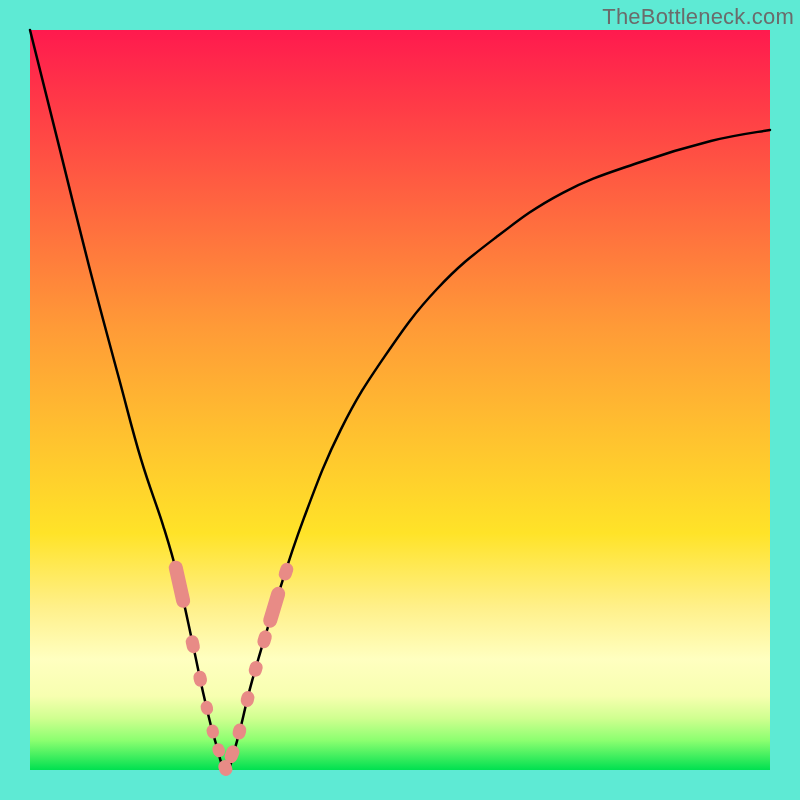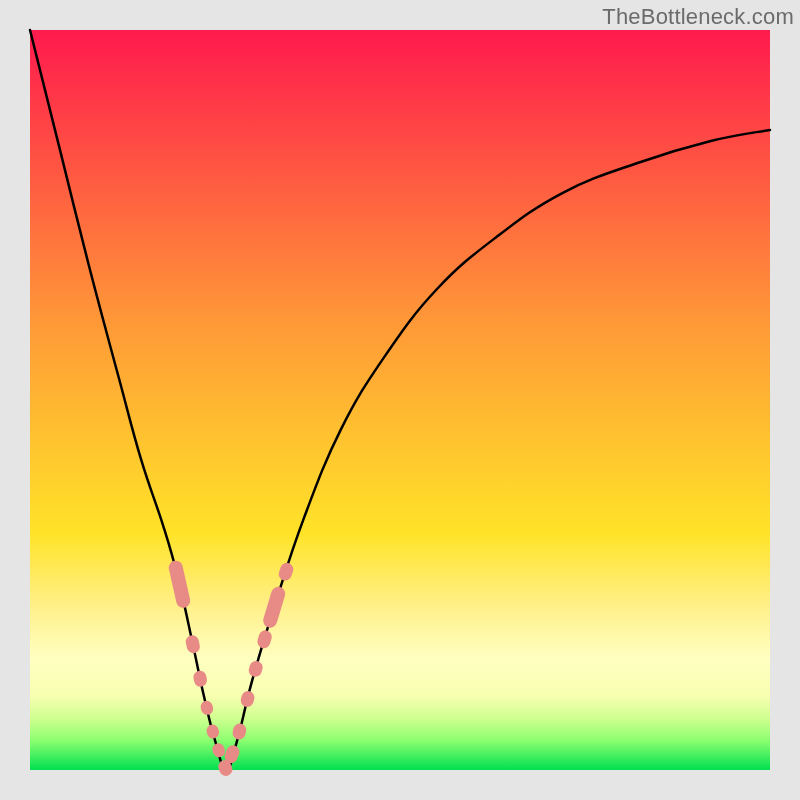--- a/index.html
+++ b/index.html
@@ -10,21 +10,21 @@
     overflow: hidden;
     background: #000;
     font-family: Arial, Helvetica, sans-serif;
   }
   .frame {
     position: absolute;
     left: 0;
     top: 0;
     width: 800px;
     height: 800px;
-    background: #e5e5e5;
+    background: #5eead4;
   }
   .plot {
     position: absolute;
     left: 30px;
     top: 30px;
     width: 740px;
     height: 740px;
     
     background: linear-gradient(
       to bottom,

